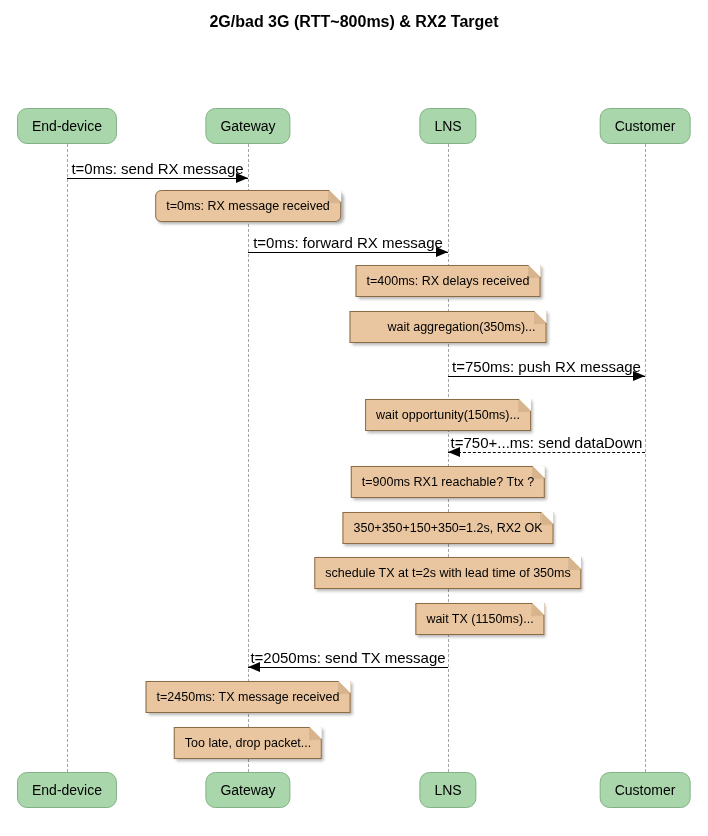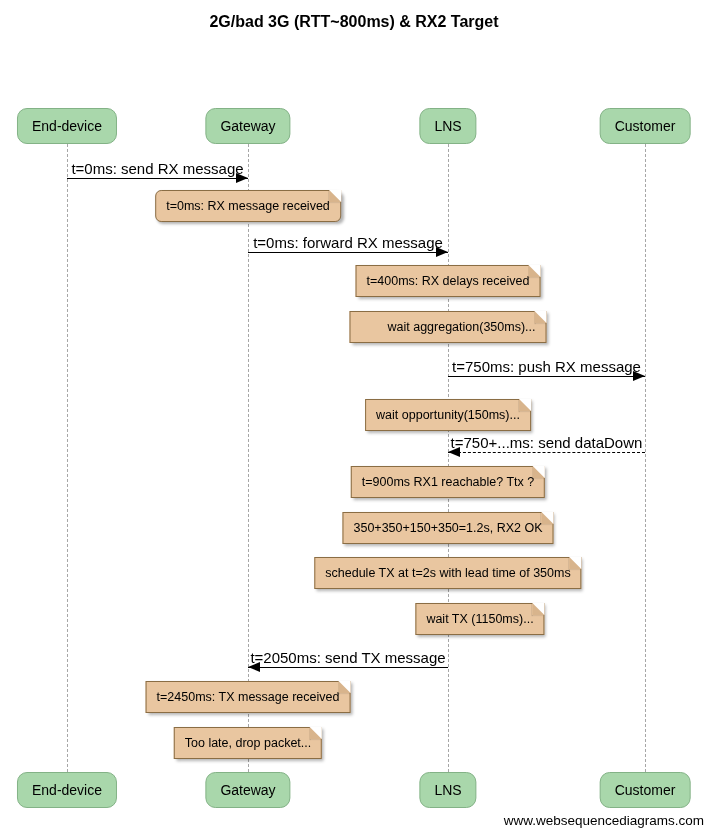--- a/index.html
+++ b/index.html
@@ -123,14 +123,13 @@
       <div class="note" style="left: 448px; top: 265px;">t=400ms: RX delays received</div>
       <div class="note" style="left: 448px; top: 311px; padding-left: 37px;">wait aggregation(350ms)...</div>
       <div class="note" style="left: 448px; top: 399px;">wait opportunity(150ms)...</div>
       <div class="note" style="left: 448px; top: 466px;">t=900ms RX1 reachable? Ttx ?</div>
       <div class="note" style="left: 448px; top: 512px;">350+350+150+350=1.2s, RX2 OK</div>
       <div class="note" style="left: 448px; top: 557px;">schedule TX at t=2s with lead time of 350ms</div>
       <div class="note" style="left: 448px; top: 603px; margin-left: 32px;">wait TX (1150ms)...</div>
       <div class="note" style="left: 248px; top: 681px;">t=2450ms: TX message received</div>
       <div class="note" style="left: 248px; top: 727px;">Too late, drop packet...</div>
     </div>
-  <div class="watermark">www.websequencediagrams.com</div>
 </div>
 
 </body></html>

